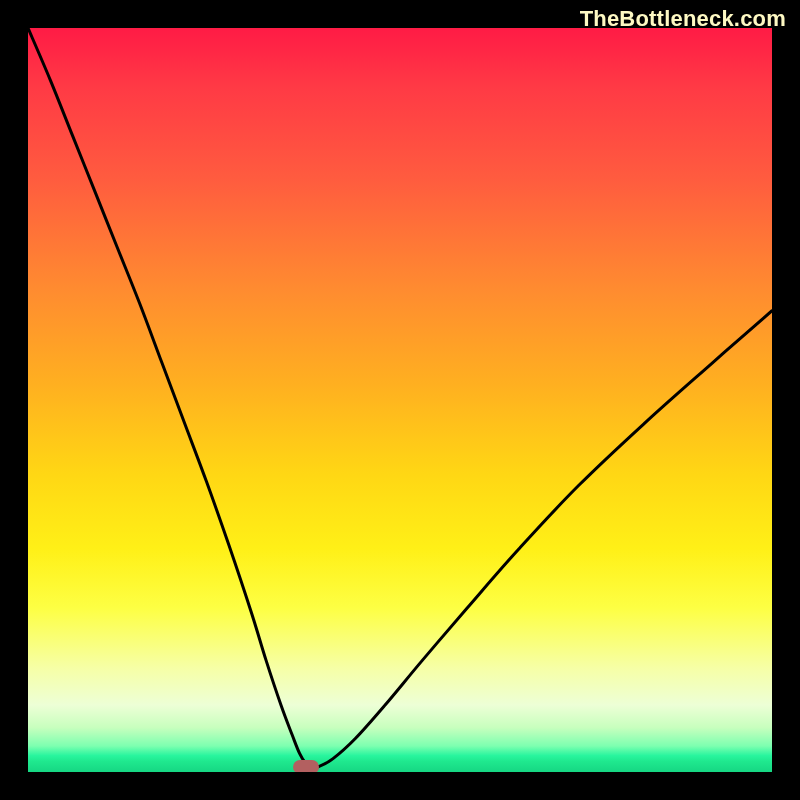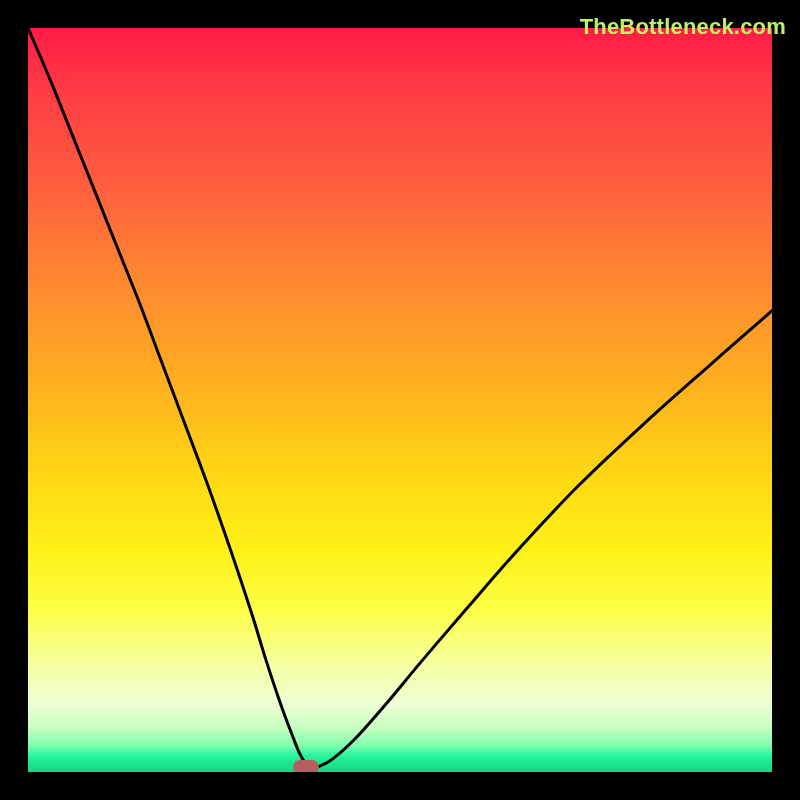--- a/index.html
+++ b/index.html
@@ -5,26 +5,26 @@
   * { margin: 0; padding: 0; box-sizing: border-box; }
   html, body { width: 800px; height: 800px; overflow: hidden; background: #000; }
   .frame {
     position: relative;
     width: 800px;
     height: 800px;
     background: #000;
   }
   .watermark {
     position: absolute;
-    top: 14px;
+    top: 6px;
     right: 14px;
     font-family: Arial, Helvetica, sans-serif;
     font-size: 22px;
     font-weight: 600;
-    color: #bef264;
+    color: #fef9c3;
     letter-spacing: 0.2px;
     z-index: 5;
   }
   .plot {
     position: absolute;
     left: 28px;
     top: 28px;
     width: 744px;
     height: 744px;
     overflow: hidden;

